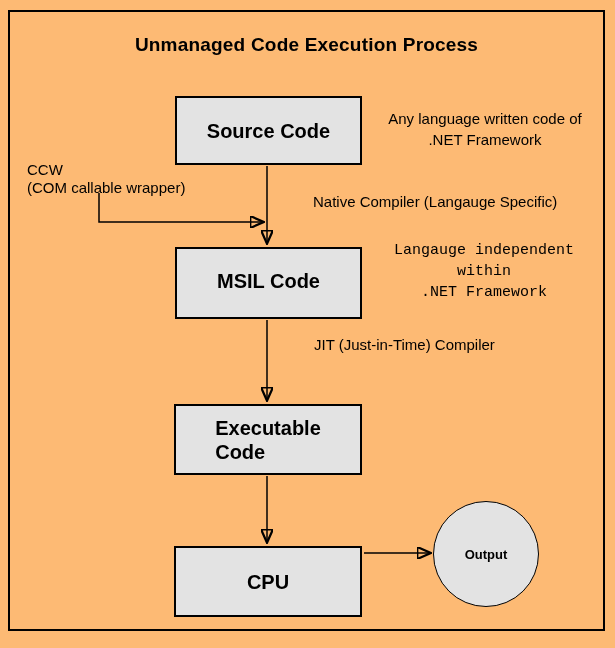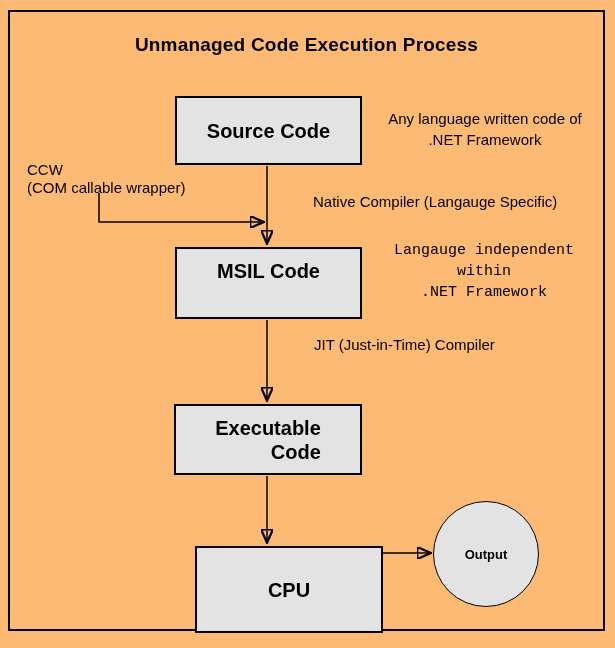--- a/index.html
+++ b/index.html
@@ -35,31 +35,31 @@
     font-weight: bold;
     letter-spacing: 0.2px;
   }
   .node {
     position: absolute;
     border: 2px solid #000000;
     box-sizing: border-box;
     display: flex;
     align-items: center;
     justify-content: center;
-    text-align: right;
+    text-align: left;
     font-weight: bold;
     font-size: 20px;
     line-height: 24px;
     white-space: pre-line;
   }
   .node-source { left: 175px; top: 96px;  width: 187px; height: 69px; }
   .node-msil   { left: 175px; top: 247px; width: 187px; height: 72px;
-                 align-items: flex-start; padding-top: 10px; }
+                 align-items: flex-start; padding-top: 20px; }
   .node-exec   { left: 174px; top: 404px; width: 188px; height: 71px; }
-  .node-cpu    { left: 174px; top: 546px; width: 188px; height: 87px; margin-left: 21px; }
+  .node-cpu    { left: 174px; top: 546px; width: 188px; height: 71px; }
   .node-circle {
     position: absolute;
     left: 433px; top: 501px;
     width: 106px; height: 106px;
     border: 1.5px solid #000000;
     border-radius: 50%;
     box-sizing: border-box;
     display: flex;
     align-items: center;
     justify-content: center;

